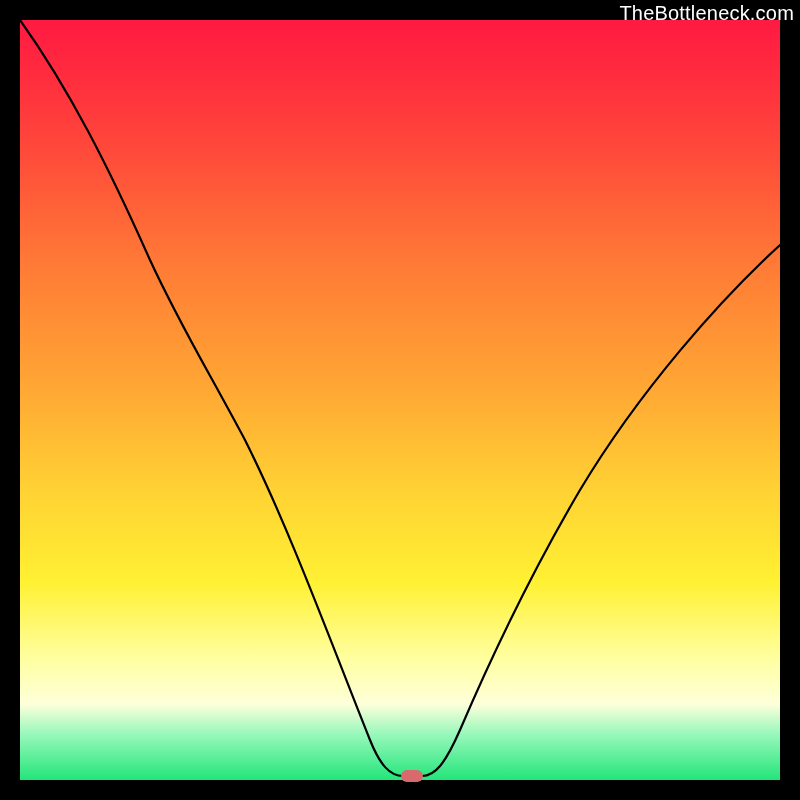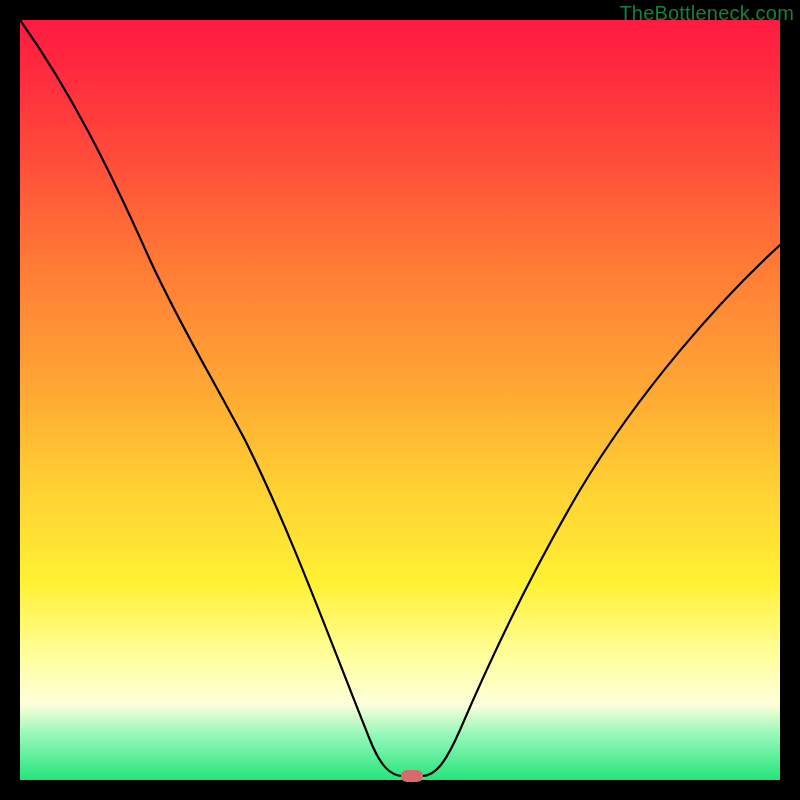--- a/index.html
+++ b/index.html
@@ -51,21 +51,21 @@
     width: 22px;
     height: 12px;
     border-radius: 6px;
     background: #d86a6e;
     transform: translate(-50%, -50%);
   }
   .watermark {
     position: absolute;
     top: 2px;
     right: 6px;
-    color: #15803d;
+    color: #ffffff;
     font-size: 20px;
     letter-spacing: 0.2px;
     user-select: none;
   }
 </style>
 </head>
 <body>
 
 <div class="frame">
 

